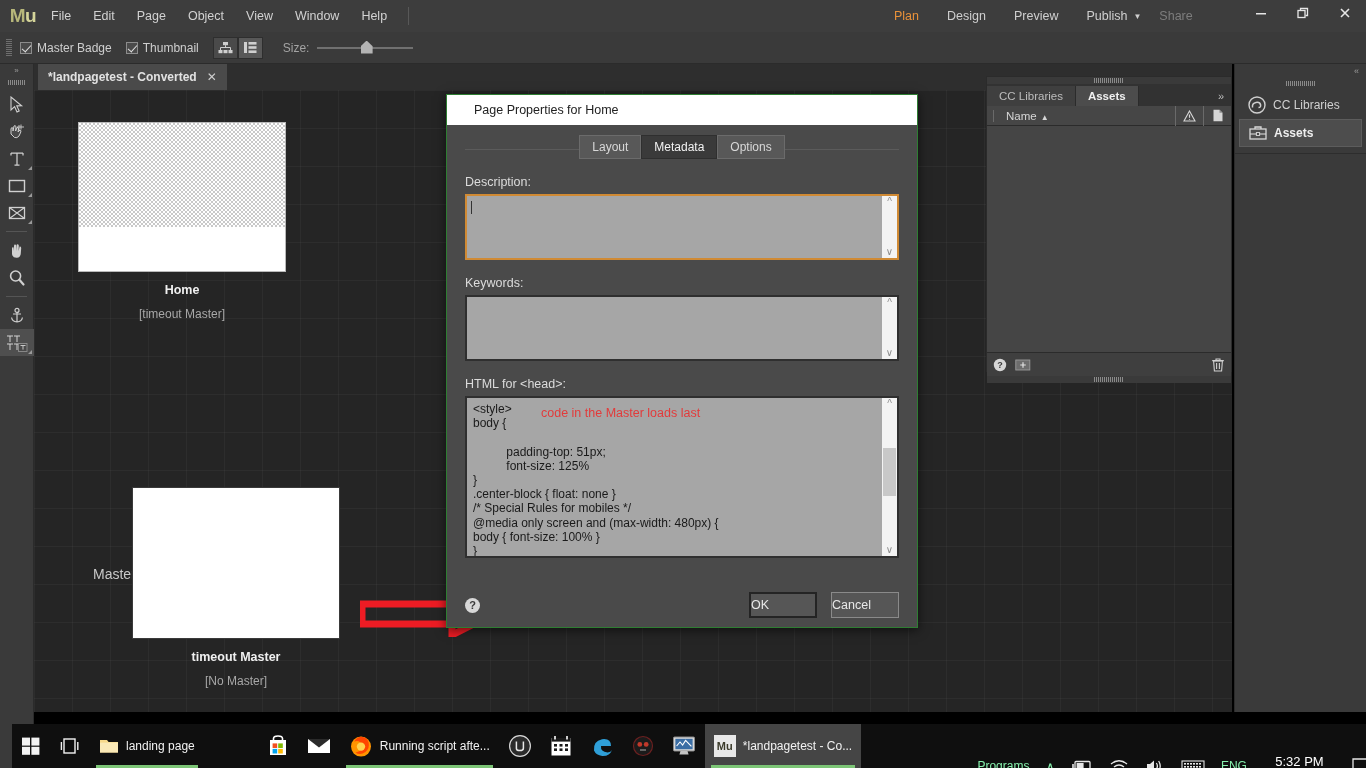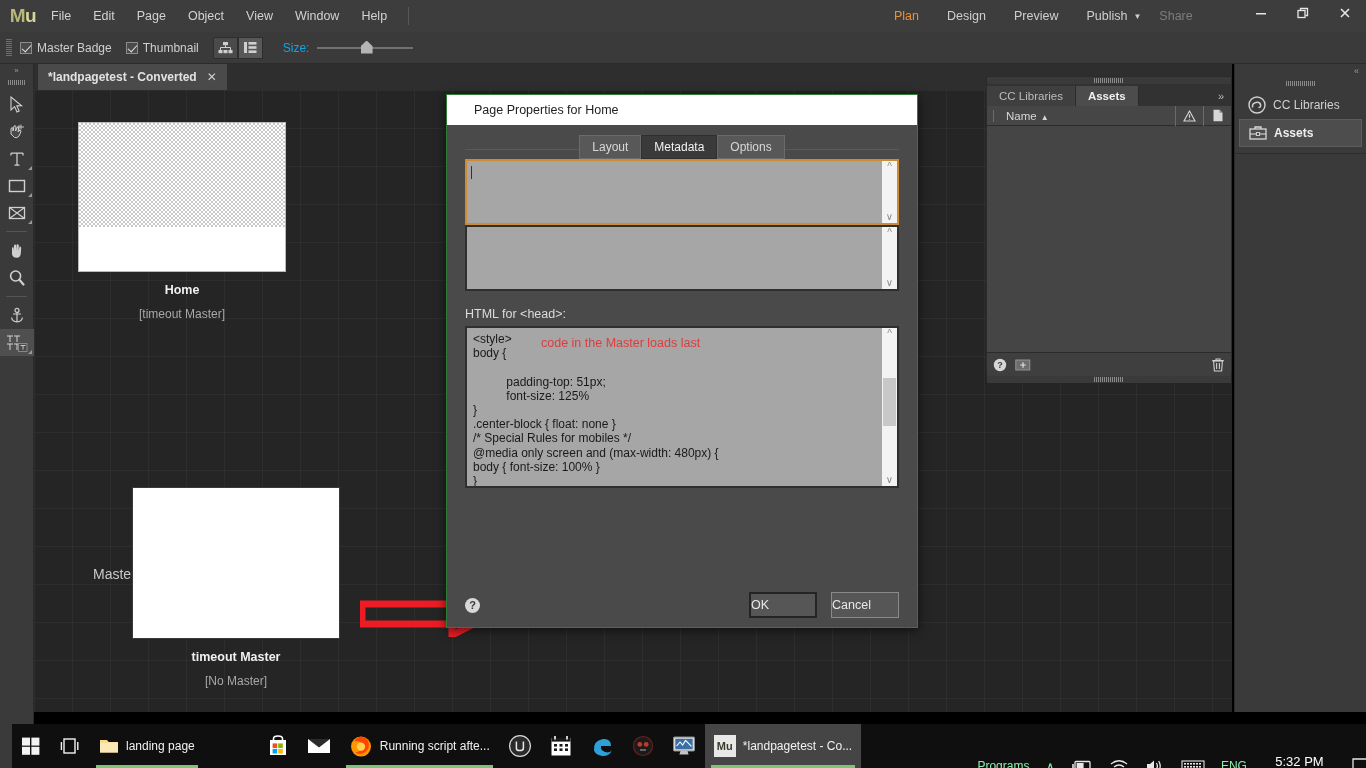--- a/index.html
+++ b/index.html
@@ -50,21 +50,21 @@
   .checkmark { width: 12px; height: 12px; border: 1px solid #8c8c8c; background: #4a4a4a;
     margin-right: 5px; position: relative; }
   .checkmark::after {
     content: ""; position: absolute; left: 3px; top: 0px; width: 4px; height: 8px;
     border: solid #e0e0e0; border-width: 0 1.6px 1.6px 0; transform: rotate(42deg);
   }
   .viewtoggles { display: flex; margin-right: 20px; }
   .vtbtn { width: 25px; height: 22px; background: #4a4a4a; border: 1px solid #2e2e2e;
            display: flex; align-items: center; justify-content: center; }
   .vtbtn.on { background: #585858; }
-  .sizelabel { color: #0ea5e9; font-size: 12px; margin-right: 8px; }
+  .sizelabel { color: #a3a3a3; font-size: 12px; margin-right: 8px; }
   .slider { width: 96px; height: 16px; position: relative; }
   .slider .track { position: absolute; left: 0; top: 7px; width: 96px; height: 2px; background: #707070; }
   .slider .thumb { position: absolute; left: 43px; top: 1px; width: 12px; height: 13px;
       background: #b4b4b4;
       clip-path: polygon(50% 0%, 100% 45%, 100% 100%, 0% 100%, 0% 45%); }
 
   
   .toolbar {
     position: absolute; left: 0; top: 64px; width: 34px; height: 704px;
     background: #3a3a3a; border-right: 1px solid #2b2b2b;
@@ -475,30 +475,32 @@
       <span>Page Properties for Home</span>
     </div>
 
     <div class="dlg-body">
       <div class="tabrow">
         <div class="dtab">Layout</div>
         <div class="dtab active">Metadata</div>
         <div class="dtab">Options</div>
       </div>
 
+      <div class="flabel">Description:</div>
       <div class="field focus" style="height:66px;">
         <div class="inner">
           <span class="caret"></span>
         </div>
         <div class="vsb">
           <span class="ar">^</span>
           <span class="ar">∨</span>
         </div>
       </div>
 
+      <div class="flabel">Keywords:</div>
       <div class="field plain" style="height:66px;">
         <div class="inner"></div>
         <div class="vsb">
           <span class="ar">^</span>
           <span class="ar">∨</span>
         </div>
       </div>
 
       <div class="flabel">HTML for &lt;head&gt;:</div>
       <div class="codearea">

